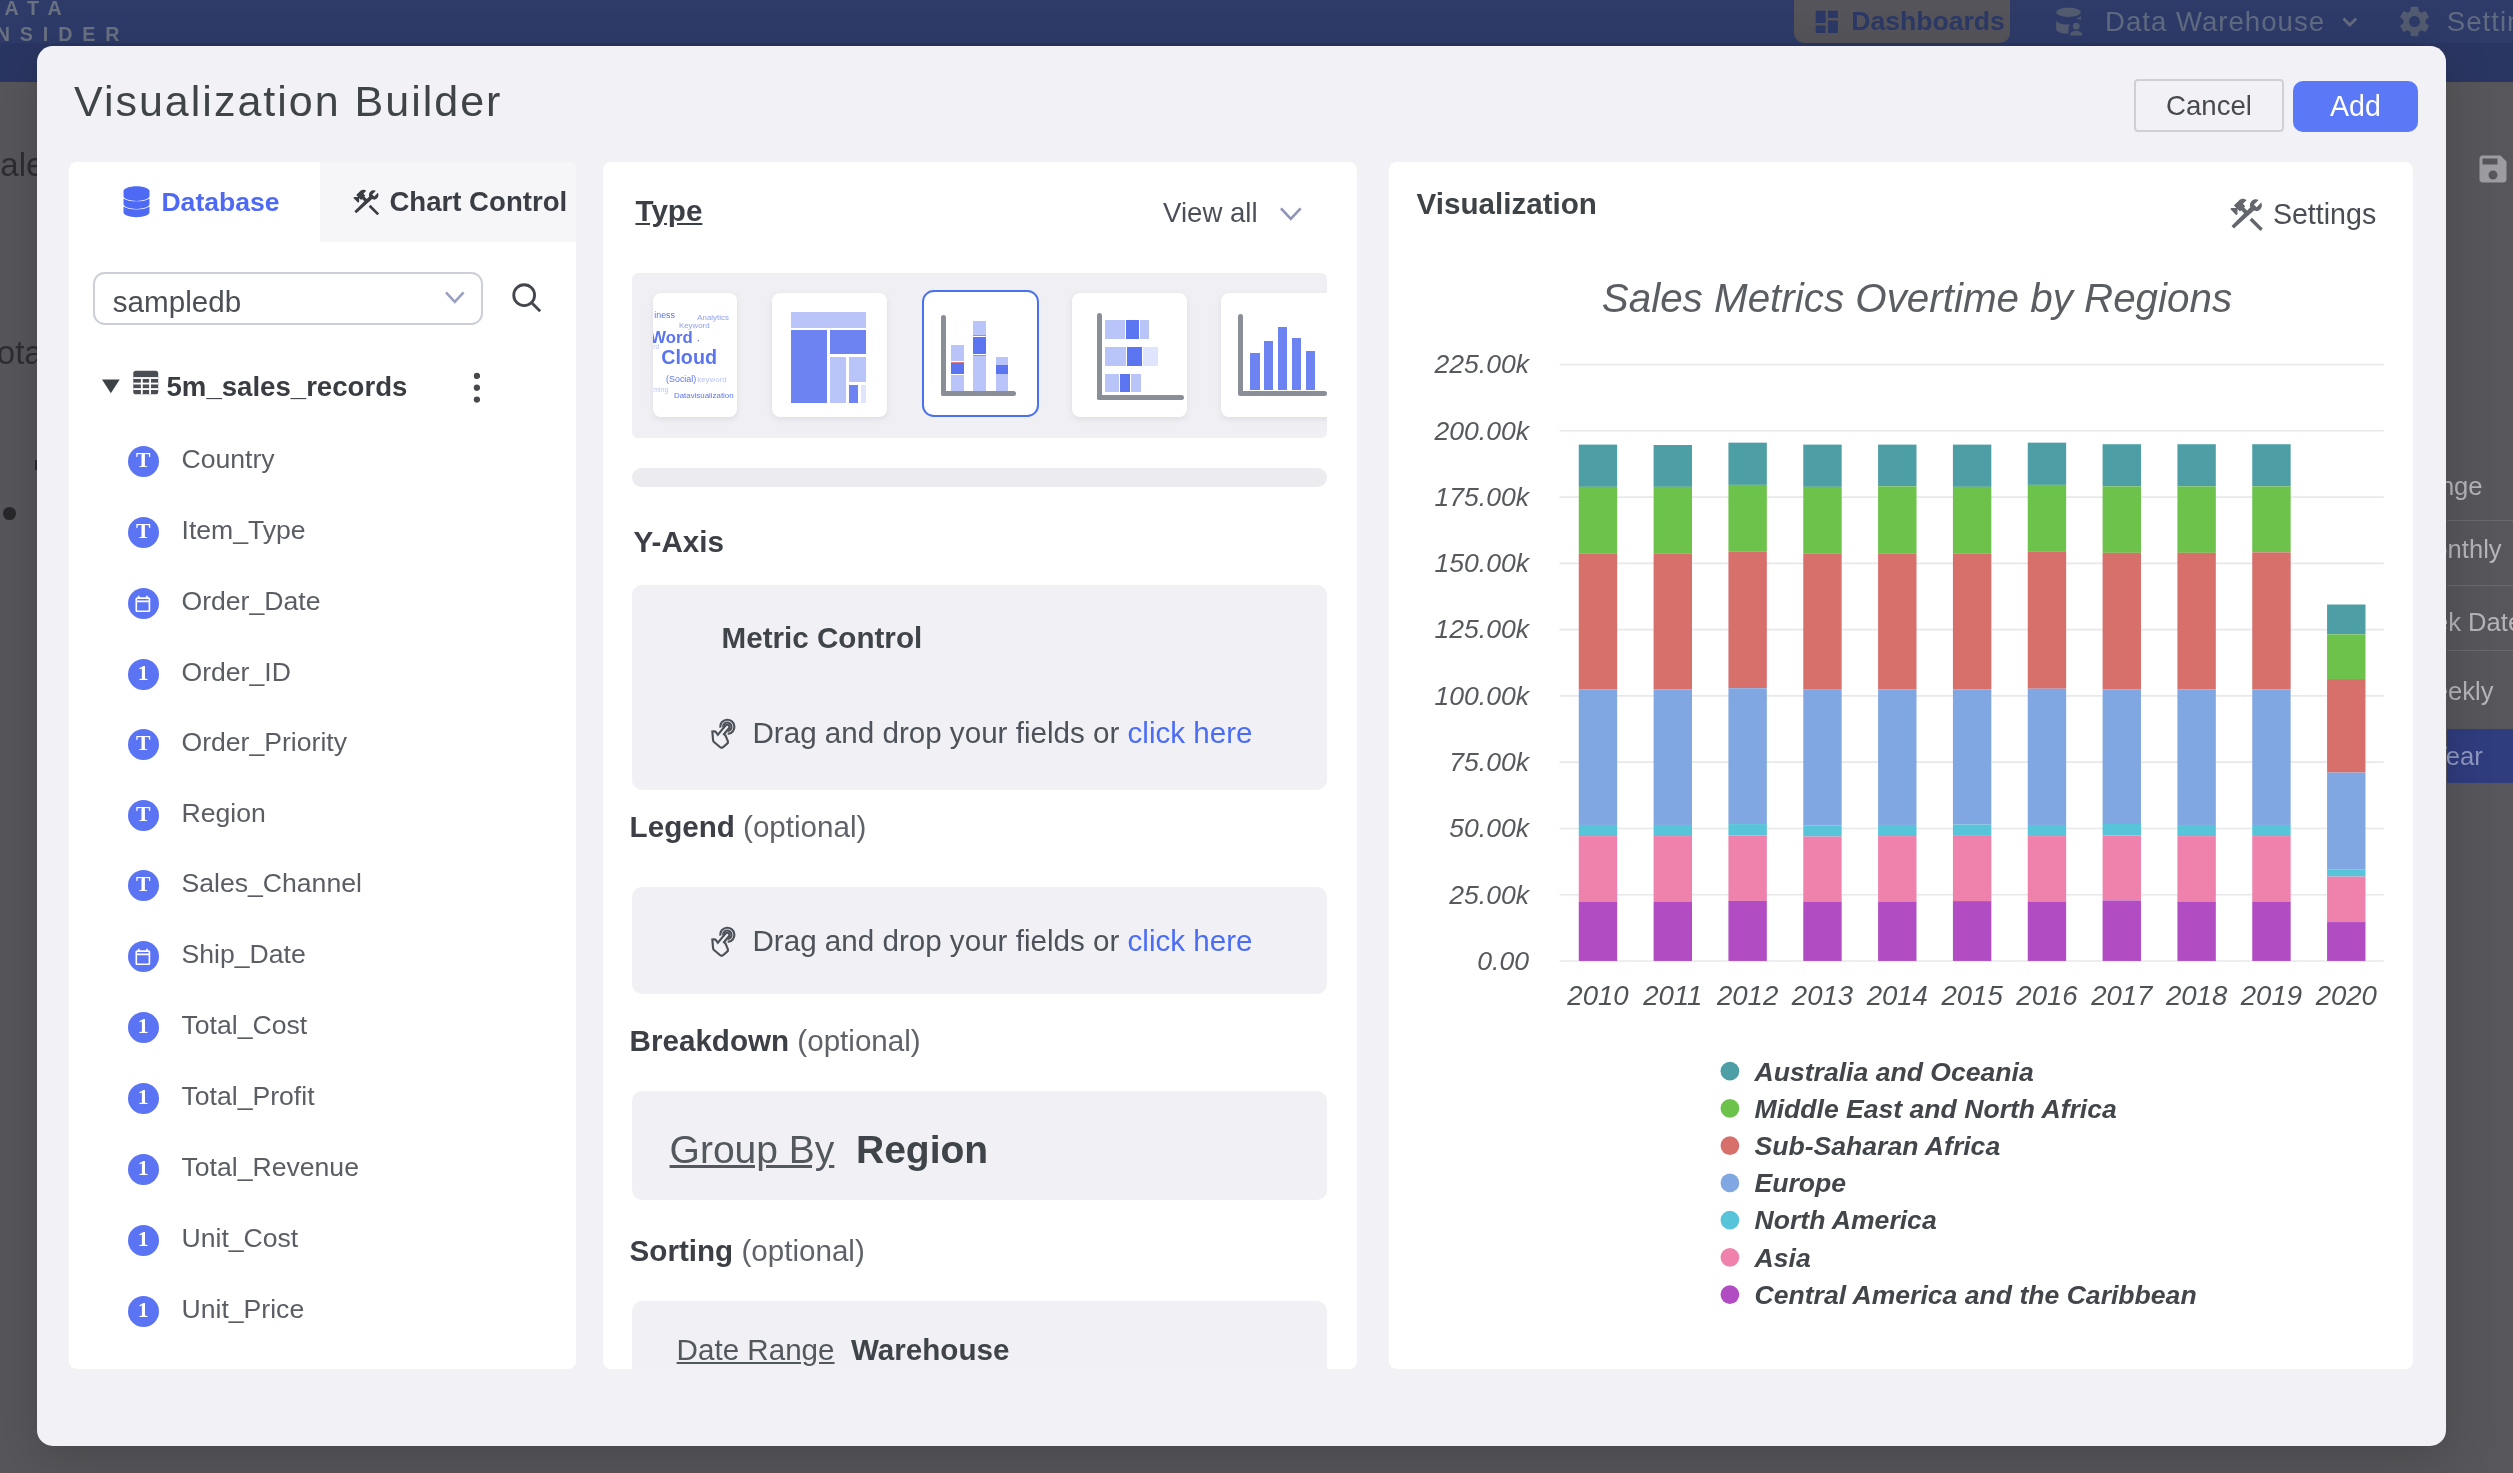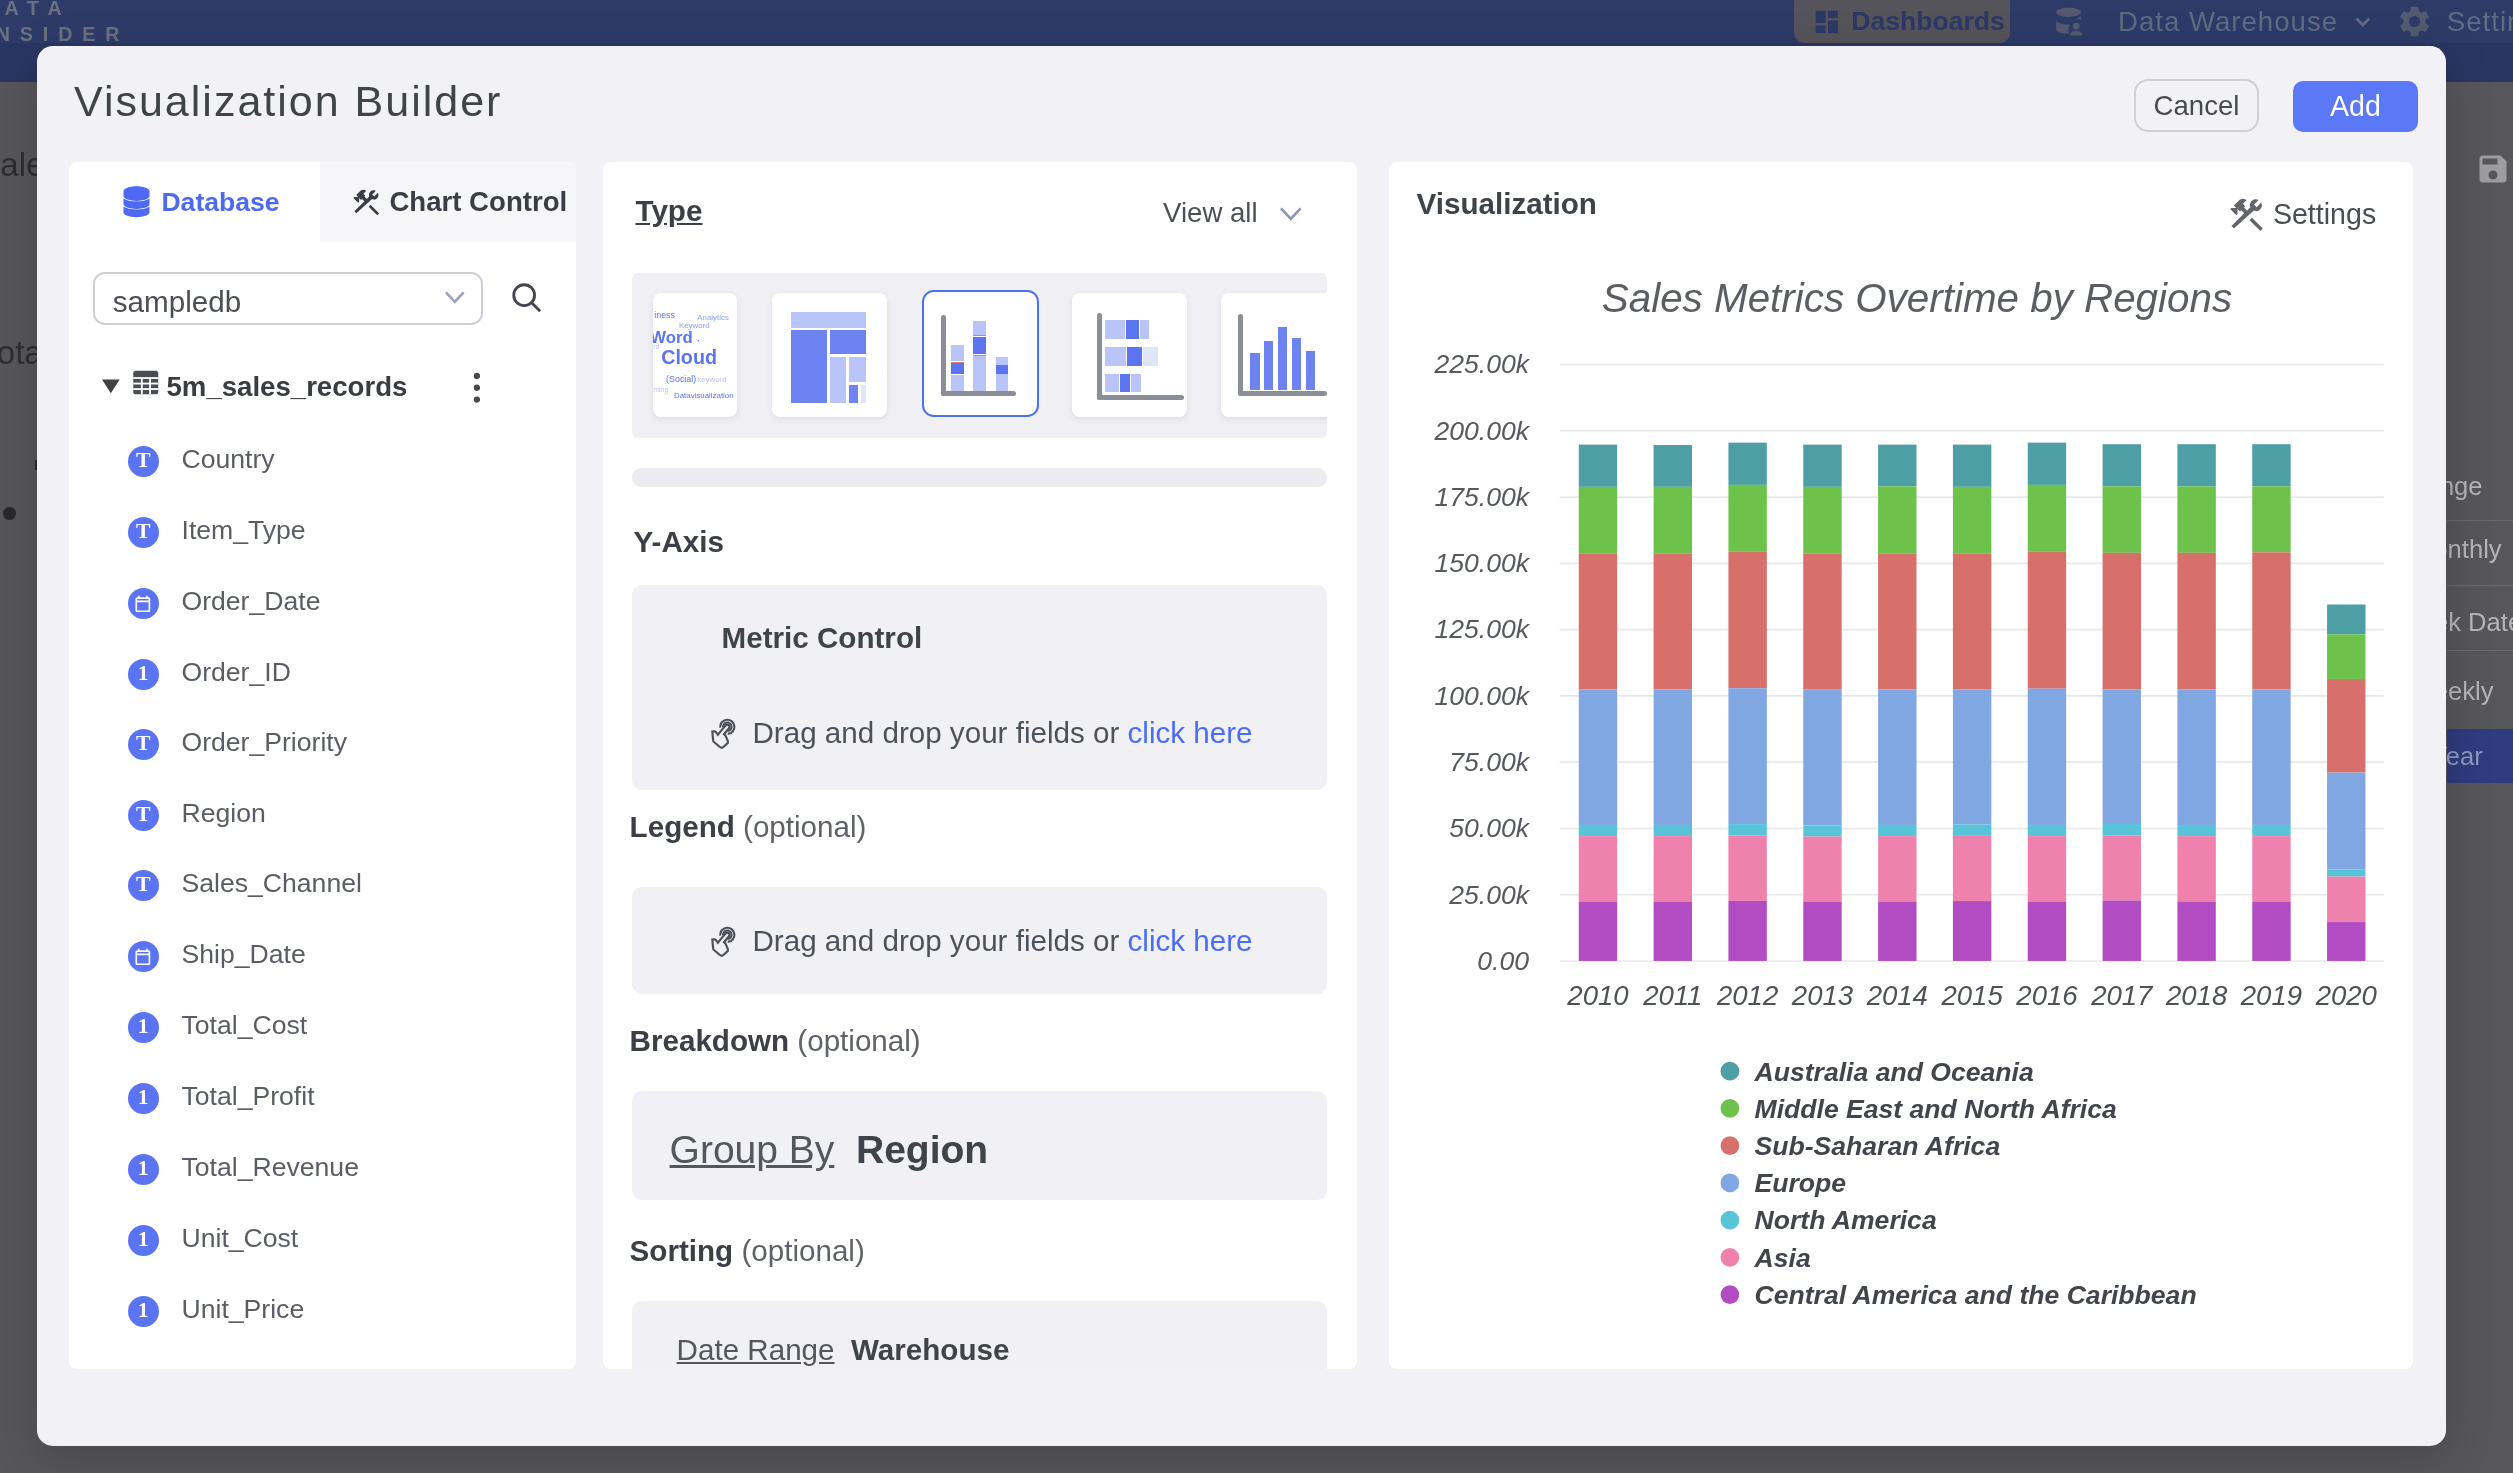--- a/index.html
+++ b/index.html
@@ -12,21 +12,21 @@
 #dashpill .txt{color:#2c3966;font-size:26.6px;font-weight:600;margin-left:9.9px;}
 .navitem{position:absolute;top:0;height:43px;display:flex;align-items:center;color:#606a80;font-size:27.6px;letter-spacing:1px;}
 
 #behind-left-1{position:absolute;left:-21.7px;top:146px;font-size:33px;color:#2e2e32;}
 #behind-left-2{position:absolute;left:-19.7px;top:334px;font-size:33px;color:#2e2e32;}
 #behind-sliver{position:absolute;left:35px;top:460px;width:3px;height:9.9px;background:#2b2b2f;}
 #behind-dot{position:absolute;left:3px;top:507px;width:12.8px;height:12.8px;border-radius:50%;background:#28282c;}
 
 #modal{position:absolute;left:37px;top:46px;width:2409px;height:1400px;background:#f2f2f6;border-radius:15.8px;box-shadow:0 11.8px 47px rgba(0,0,0,.18);}
 #modal h1{position:absolute;left:37px;top:30.5px;font-size:43px;font-weight:normal;color:#3f4449;letter-spacing:2px;}
-#btn-cancel{position:absolute;left:2097px;top:33px;width:125px;height:53px;border:2px solid #cfd0d6;border-radius:14px;color:#46494e;font-size:27.6px;display:flex;align-items:center;justify-content:center;}
+#btn-cancel{position:absolute;left:2097px;top:33px;width:150px;height:53px;border:2px solid #cfd0d6;border-radius:4px;color:#46494e;font-size:27.6px;display:flex;align-items:center;justify-content:center;}
 #btn-add{position:absolute;left:2256px;top:35px;width:125px;height:51px;background:#5b78f7;border-radius:9.9px;color:#fff;font-size:28.6px;display:flex;align-items:center;justify-content:center;}
 .card{position:absolute;top:116px;height:1207px;background:#fff;border-radius:7.9px;overflow:hidden;}
 #card-left{left:31.5px;width:507px;}
 #card-mid{left:566px;width:754px;}
 #card-right{left:1352px;width:1024px;}
 
 #tab-chart{position:absolute;left:251px;top:0;width:256px;height:80px;background:#f6f6f9;display:flex;align-items:center;justify-content:flex-start;padding-left:30.5px;}
 #tab-db{position:absolute;left:0;top:0;width:251px;height:80px;display:flex;align-items:center;justify-content:flex-start;padding-left:48px;}
 #tab-db .txt{color:#4e6af5;font-size:26.6px;font-weight:bold;margin-left:5.9px;}
 #tab-chart .txt{color:#3a3e44;font-size:27.6px;font-weight:bold;margin-left:6.9px;}
@@ -62,21 +62,21 @@
         <path d="M3 13h8V3H3v10zm0 8h8v-6H3v6zm10 0h8V11h-8v10zm0-18v6h8V3h-8z"></path>
       </svg>
     <span class="txt">Dashboards</span>
   </div>
   <div class="navitem" style="left:2050px;">
     <svg width="37" height="37" viewBox="0 0 24 24" fill="#525b70">
         <path d="M12 3C7.58 3 4 4.34 4 6s3.58 3 8 3 8-1.34 8-3-3.58-3-8-3zM4 8v3c0 1.66 3.58 3 8 3 .34 0 .67-.01 1-.03-.63.84-1 1.88-1 3.03v2.97c-4.42 0-8-1.31-8-2.97V8zm16 0v3.1c-.95-.68-2.11-1.1-3.37-1.1-.7 0-1.37.13-2 .36C17.77 10.2 20 9.2 20 8z"></path>
         <circle cx="17" cy="15" r="2.2"></circle>
         <path d="M17 18c-2.2 0-4 1.2-4 2.6V21h8v-.4c0-1.4-1.8-2.6-4-2.6z"></path>
       </svg>
-    <span style="margin-left:31px;">Data Warehouse</span>
+    <span style="margin-left:18px;">Data Warehouse</span>
     <svg style="margin-left:11.8px;" width="25.6" height="25.6" viewBox="0 0 24 24" fill="none" stroke="#656c80" stroke-width="2.6">
         <path d="M6 9l6 6 6-6"></path>
       </svg>
   </div>
   <div class="navitem" style="left:2396px;">
     <svg width="37" height="37" viewBox="0 0 24 24" fill="#525b70">
         <path d="M19.14 12.94c.04-.3.06-.61.06-.94 0-.32-.02-.64-.07-.94l2.03-1.58c.18-.14.23-.41.12-.61l-1.92-3.32c-.12-.22-.37-.29-.59-.22l-2.39.96c-.5-.38-1.03-.7-1.62-.94l-.36-2.54c-.04-.24-.24-.41-.48-.41h-3.84c-.24 0-.43.17-.47.41l-.36 2.54c-.59.24-1.13.57-1.62.94l-2.39-.96c-.22-.08-.47 0-.59.22L2.74 8.87c-.12.21-.08.47.12.61l2.03 1.58c-.05.3-.09.63-.09.94s.02.64.07.94l-2.03 1.58c-.18.14-.23.41-.12.61l1.92 3.32c.12.22.37.29.59.22l2.39-.96c.5.38 1.03.7 1.62.94l.36 2.54c.05.24.24.41.48.41h3.84c.24 0 .44-.17.47-.41l.36-2.54c.59-.24 1.13-.56 1.62-.94l2.39.96c.22.08.47 0 .59-.22l1.92-3.32c.12-.22.07-.47-.12-.61l-2.01-1.58zM12 15.6c-1.98 0-3.6-1.62-3.6-3.6s1.62-3.6 3.6-3.6 3.6 1.62 3.6 3.6-1.62 3.6-3.6 3.6z"></path>
       </svg>
     <span style="margin-left:13.8px;">Settings</span>
   </div>

